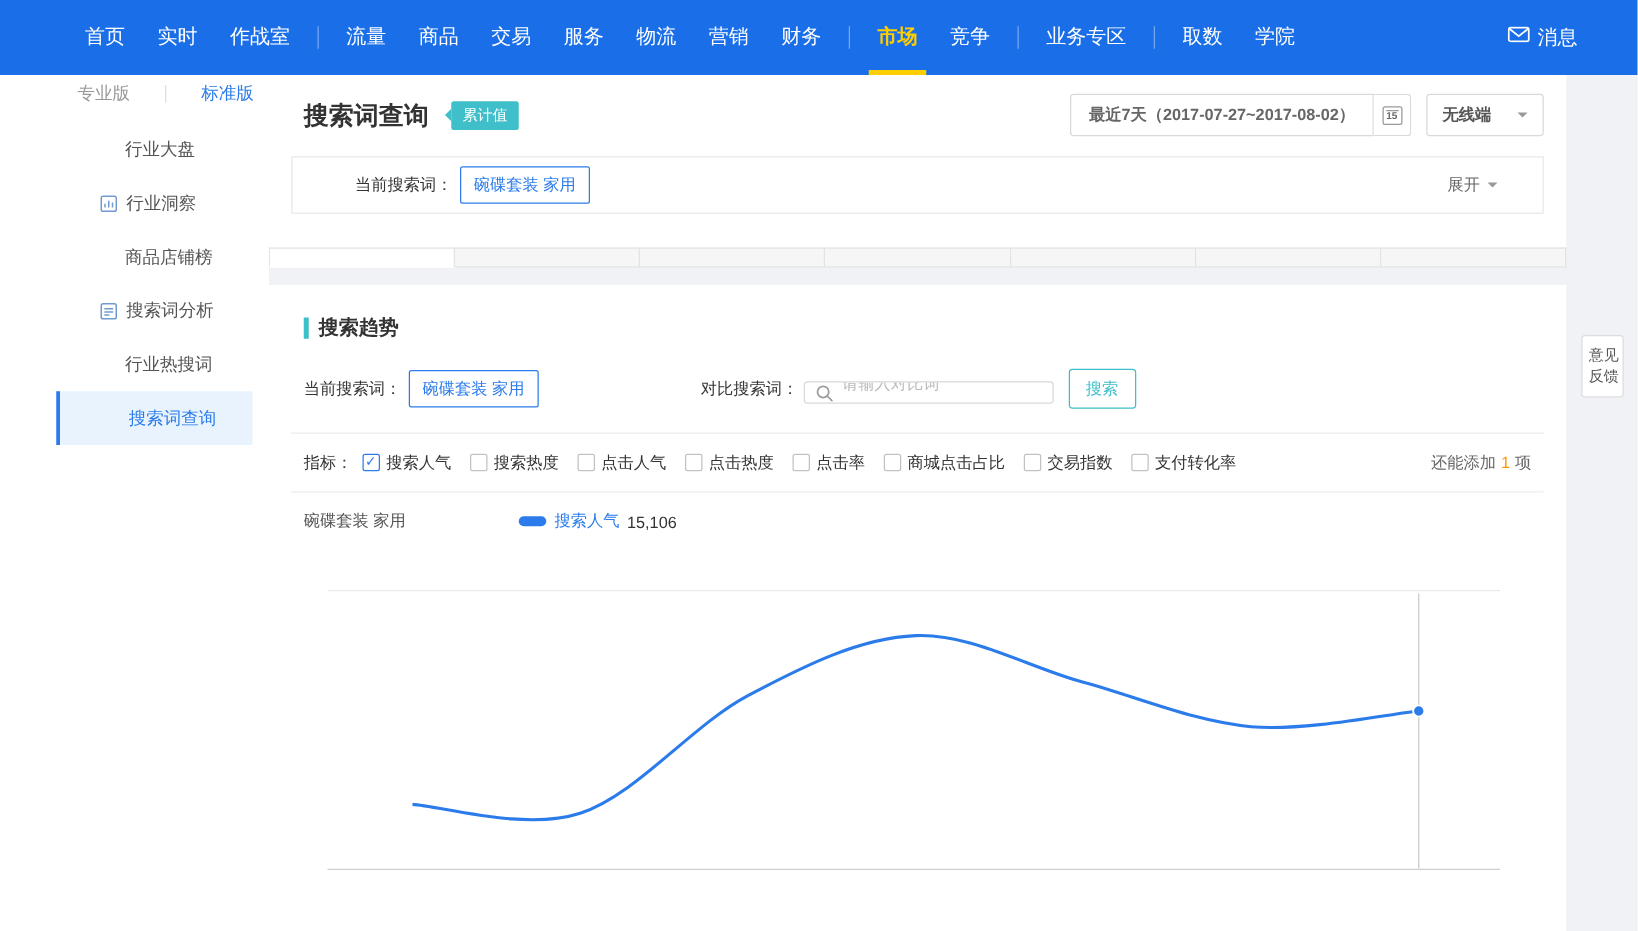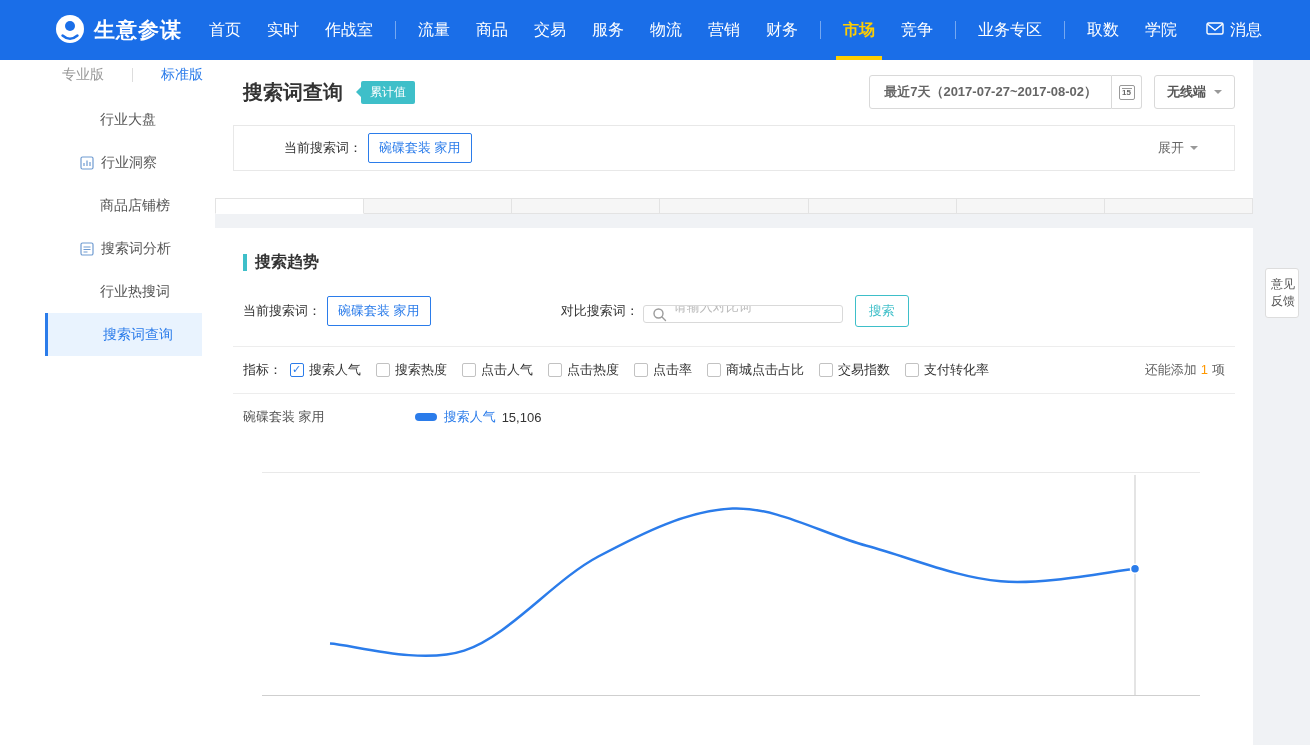--- a/index.html
+++ b/index.html
@@ -38,21 +38,21 @@
   .title-row { display:flex; align-items:center; margin-top:15px; height:34px; padding-left:10px; }
   .page-title { font-size:20px; font-weight:bold; color:#333; }
   .badge-wrap { display:flex; align-items:center; margin-left:8px; }
   .badge-arrow { width:0; height:0; border:5px solid transparent; border-right-color:var(--teal,#3EBFC9); }
   .badge { background:var(--teal,#3EBFC9); color:#fff; font-size:12px; padding:3px 9px; border-radius:2px; }
   .title-right { margin-left:auto; display:flex; align-items:center;font-weight:bold; }
   .date-box { height:34px; line-height:32px; border:1px solid #d9d9d9; border-radius:3px 0 0 3px; padding:0 14px; color:#666; cursor:pointer; background:#fff; }
   .cal-btn { width:30px; height:34px; border:1px solid #d9d9d9; border-left:none; border-radius:0 3px 3px 0; display:flex; align-items:center; justify-content:center; cursor:pointer; background:#fff; }
   .cal-icon { width:16px; height:15px; border:1px solid #999; border-radius:2px; position:relative; font-size:8px; color:#666; text-align:center; line-height:14px; }
   .cal-icon::before { content:""; position:absolute; top:2px; left:2px; right:2px; height:1px; background:#999; }
-  .select-box { height:34px; line-height:32px; border:1px solid #d9d9d9; border-radius:3px; padding:0 12px; margin-left:12px; color:#555; cursor:pointer; display:flex; align-items:center; gap:8px; background:#fff; }
+  .select-box { height:34px; line-height:32px; border:1px solid #d9d9d9; border-radius:3px; padding:0 12px; margin-left:12px; color:#555; cursor:pointer; display:flex; align-items:center; gap:21px; background:#fff; }
   .caret { width:0; height:0; border:4px solid transparent; border-top-color:#999; margin-top:4px; }
 
   .word-box { margin-top:16px; border:1px solid #e8e8e8; height:46px; display:flex; align-items:center; padding:0 36px 0 50px; }
   .label { color:#333; }
   .chip { border:1px solid var(--link-blue,#2B7CEA); color:var(--link-blue,#2B7CEA); padding:5px 10px; border-radius:2px; margin-left:6px; background:#fff; cursor:pointer; white-space:nowrap; }
   .expand { margin-left:auto; color:#666; display:flex; align-items:center; gap:6px; cursor:pointer; }
 
   .tab-strip { height:16px; display:flex; margin-top:0; }
   .tab-cell { flex:1; background:#f6f6f6; border:1px solid #e3e3e3; border-left:none; cursor:pointer; }
   .tab-cell:first-child { border-left:1px solid #e3e3e3; background:#fff; border-bottom-color:#fff; }
@@ -97,30 +97,20 @@
   .xlab.hl { background:var(--accent-orange,#FF9800); color:#fff; padding:2px 5px; border-radius:2px; top:4px; }
 
   .feedback { position:absolute; right:11px; top:268px; width:34px; background:#fff; border:1px solid #ddd; border-radius:3px;
     padding:7px 5px; font-size:12px; color:#555; line-height:17px; text-align:center; cursor:pointer; z-index:30; }
   .feedback-text { display:block; width:24px; margin:0 auto; }
 </style>
 </head>
 <body>
 
 <div class="topnav" data-name="top-navbar">
-  <div class="logo" data-name="app-logo">
-    <span data-name="logo-icon">
-      <svg width="30" height="30" viewBox="0 0 30 30">
-        <circle cx="15" cy="15" r="14" fill="#fff"></circle>
-        <circle cx="15" cy="12" r="5" fill="#1A6EE8"></circle>
-        <path d="M7.5 21.5 q7.5 6.5 15 0" stroke="#1A6EE8" stroke-width="2.4" fill="none" stroke-linecap="round"></path>
-      </svg>
-    </span>
-    <span class="logo-text" data-name="logo-text">生意参谋</span>
-  </div>
   <span class="nav-item" data-name="nav-home">首页</span>
   <span class="nav-item" data-name="nav-realtime">实时</span>
   <span class="nav-item" data-name="nav-war-room">作战室</span>
   <span class="nav-divider" data-name="nav-divider"></span>
   <span class="nav-item" data-name="nav-traffic">流量</span>
   <span class="nav-item" data-name="nav-product">商品</span>
   <span class="nav-item" data-name="nav-trade">交易</span>
   <span class="nav-item" data-name="nav-service">服务</span>
   <span class="nav-item" data-name="nav-logistics">物流</span>
   <span class="nav-item" data-name="nav-marketing">营销</span>

